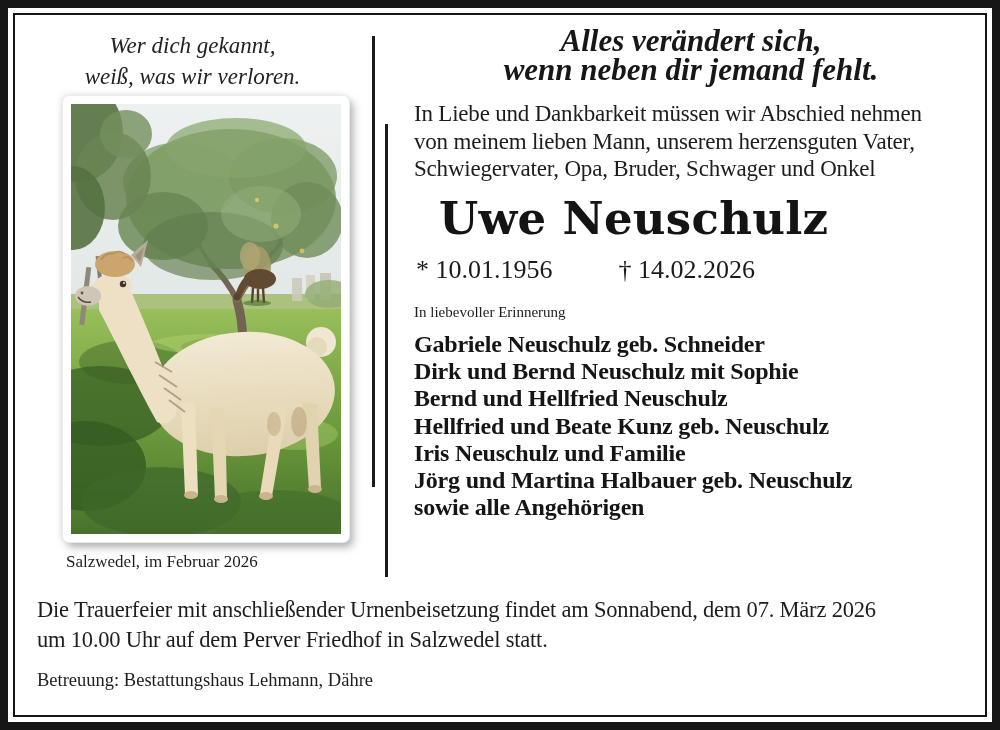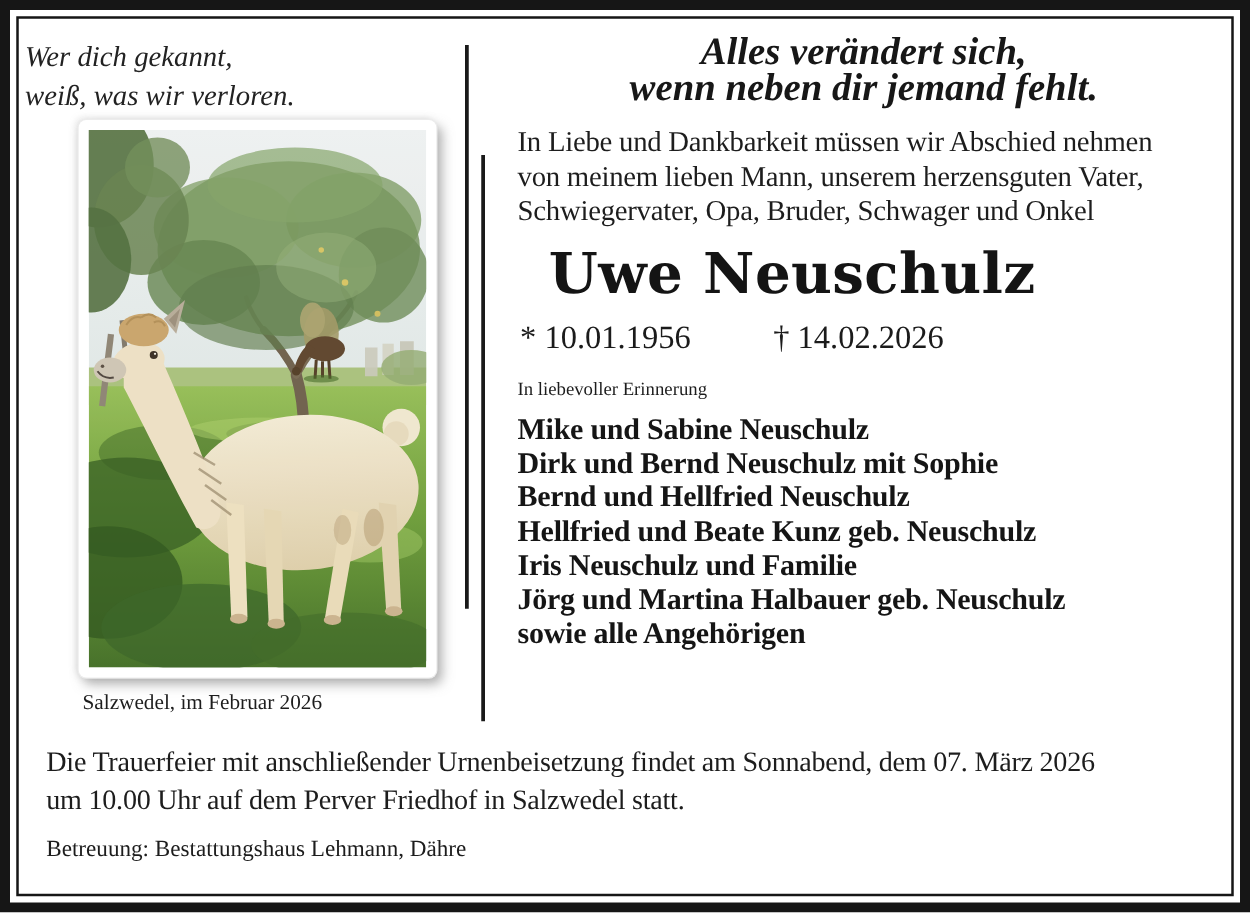--- a/index.html
+++ b/index.html
@@ -19,21 +19,21 @@
     position: absolute;
     left: 13px; top: 13px; right: 13px; bottom: 13px;
     border: 2.5px solid #161616;
   }
   .abs { position: absolute; }
   .pre { white-space: pre-line; }
 
   .left-quote {
     left: 20px; top: 30px; width: 345px;
     font-style: italic; font-size: 23px; line-height: 31px;
-    text-align: left; color: #222;
+    text-align: center; color: #222;
   }
   .right-quote {
     left: 395px; top: 27px; width: 592px;
     font-style: italic; font-weight: bold;
     font-size: 31px; line-height: 28.5px;
     text-align: center; color: #171717;
   }
   .photo-frame {
     left: 63px; top: 96px; width: 286px; height: 446px;
     background: #ffffff;
@@ -210,21 +210,21 @@
 <div class="abs deceased-name">Uwe Neuschulz</div>
 
 <div class="abs dates">
   <span>* 10.01.1956</span>
   <span>† 14.02.2026</span>
 </div>
 
 <div class="abs remembrance">In liebevoller Erinnerung</div>
 
 <div class="abs family-list">
-    <div>Mike und Sabine Neuschulz</div>
+    <div>Gabriele Neuschulz geb. Schneider</div>
     <div>Dirk und Bernd Neuschulz mit Sophie</div>
     <div>Bernd und Hellfried Neuschulz</div>
     <div>Hellfried und Beate Kunz geb. Neuschulz</div>
     <div>Iris Neuschulz und Familie</div>
     <div>Jörg und Martina Halbauer geb. Neuschulz</div>
     <div>sowie alle Angehörigen</div>
   </div>
 
 <div class="abs funeral-info pre">Die Trauerfeier mit anschließender Urnenbeisetzung findet am Sonnabend, dem 07. März 2026
 um 10.00 Uhr auf dem Perver Friedhof in Salzwedel statt.</div>

